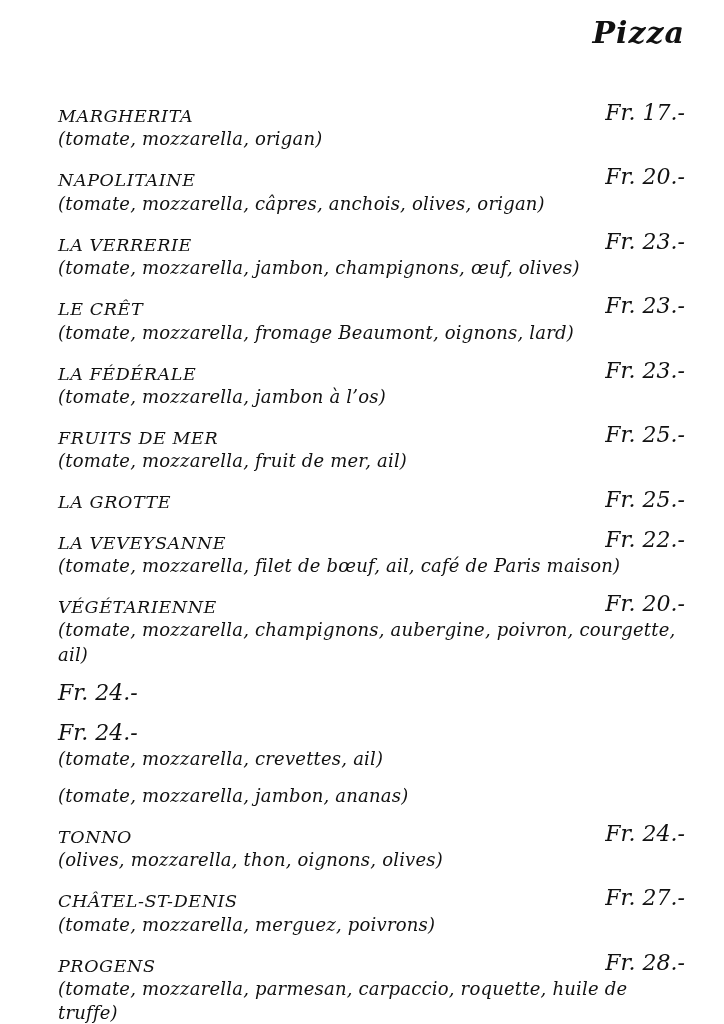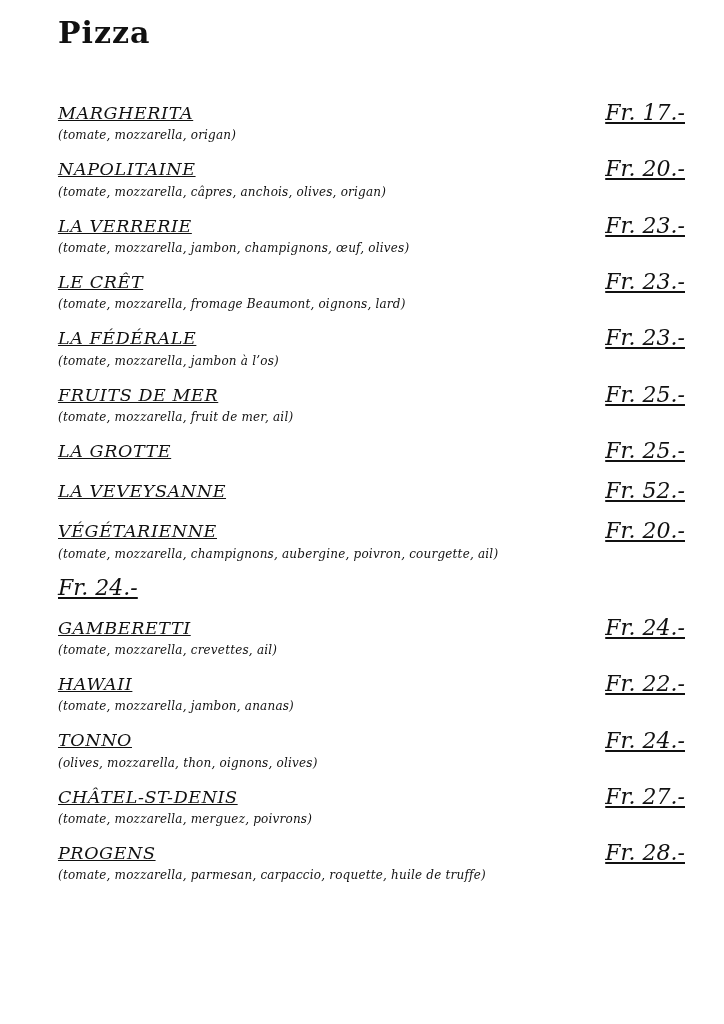--- a/index.html
+++ b/index.html
@@ -15,53 +15,54 @@
     overflow: hidden;
   }
   .page {
     box-sizing: border-box;
     width: 724px;
     height: 1024px;
     padding: 16px 39px 20px 58px;
     background: #ffffff;
   }
   .menu-title {
+    font-style: italic;
     font-weight: bold;
     font-size: 30px;
     line-height: 1.1;
     margin: 0 0 50px 0;
     letter-spacing: 1px;
+    text-align: right;
   }
   .menu-item {
     margin-bottom: 12px;
   }
   .menu-item.gap-before {
     margin-top: 1px;
   }
   .item-row {
     display: flex;
     justify-content: space-between;
-    align-items: center;
-    text-decoration: underline;
+    align-items: flex-end;
   }
   .item-name {
     font-style: italic;
     font-size: 17.5px;
     line-height: 1.28;
     letter-spacing: 0.6px;
   }
   .item-price {
     font-style: italic;
     font-size: 22px;
     line-height: 1.28;
     white-space: nowrap;
   }
   .item-ingredients {
     font-style: italic;
-    font-size: 12px;
+    font-size: 18px;
     line-height: 1.35;
     letter-spacing: 0.2px;
   }
 </style>
 </head>
 <body>
 
 <div class="page">
   <h1 class="menu-title">Pizza</h1>
 
@@ -117,51 +118,47 @@
   <div class="menu-item">
     <div class="item-row">
       <span class="item-name">LA GROTTE</span>
       <span class="item-price">Fr. 25.-</span>
     </div>
   </div>
 
   <div class="menu-item gap-before">
     <div class="item-row">
       <span class="item-name">LA VEVEYSANNE</span>
-      <span class="item-price">Fr. 52.-</span>
+      <span class="item-price">Fr. 22.-</span>
     </div>
+    <div class="item-ingredients">(tomate, mozzarella, filet de bœuf, ail, café de Paris maison)</div>
   </div>
 
   <div class="menu-item gap-before">
     <div class="item-row">
       <span class="item-name">VÉGÉTARIENNE</span>
       <span class="item-price">Fr. 20.-</span>
     </div>
     <div class="item-ingredients">(tomate, mozzarella, champignons, aubergine, poivron, courgette, ail)</div>
   </div>
 
   <div class="menu-item">
     <div class="item-row">
       <span class="item-price">Fr. 24.-</span>
     </div>
   </div>
 
   <div class="menu-item">
     <div class="item-row">
-      <span class="item-name">GAMBERETTI</span>
       <span class="item-price">Fr. 24.-</span>
     </div>
     <div class="item-ingredients">(tomate, mozzarella, crevettes, ail)</div>
   </div>
 
   <div class="menu-item">
-    <div class="item-row">
-      <span class="item-name">HAWAII</span>
-      <span class="item-price">Fr. 22.-</span>
-    </div>
     <div class="item-ingredients">(tomate, mozzarella, jambon, ananas)</div>
   </div>
 
   <div class="menu-item gap-before">
     <div class="item-row">
       <span class="item-name">TONNO</span>
       <span class="item-price">Fr. 24.-</span>
     </div>
     <div class="item-ingredients">(olives, mozzarella, thon, oignons, olives)</div>
   </div>

